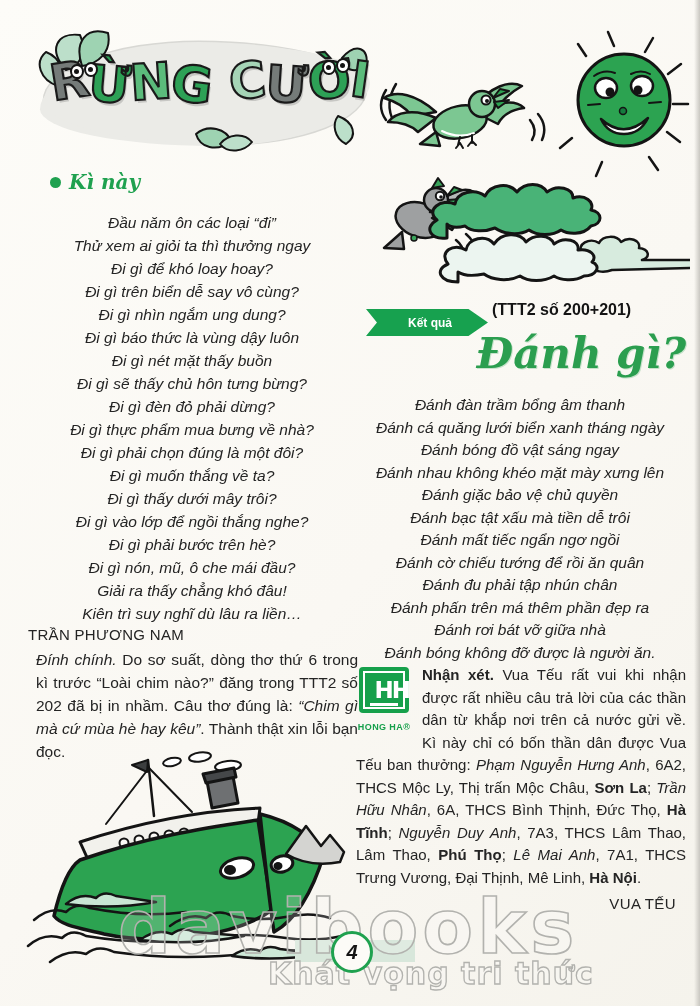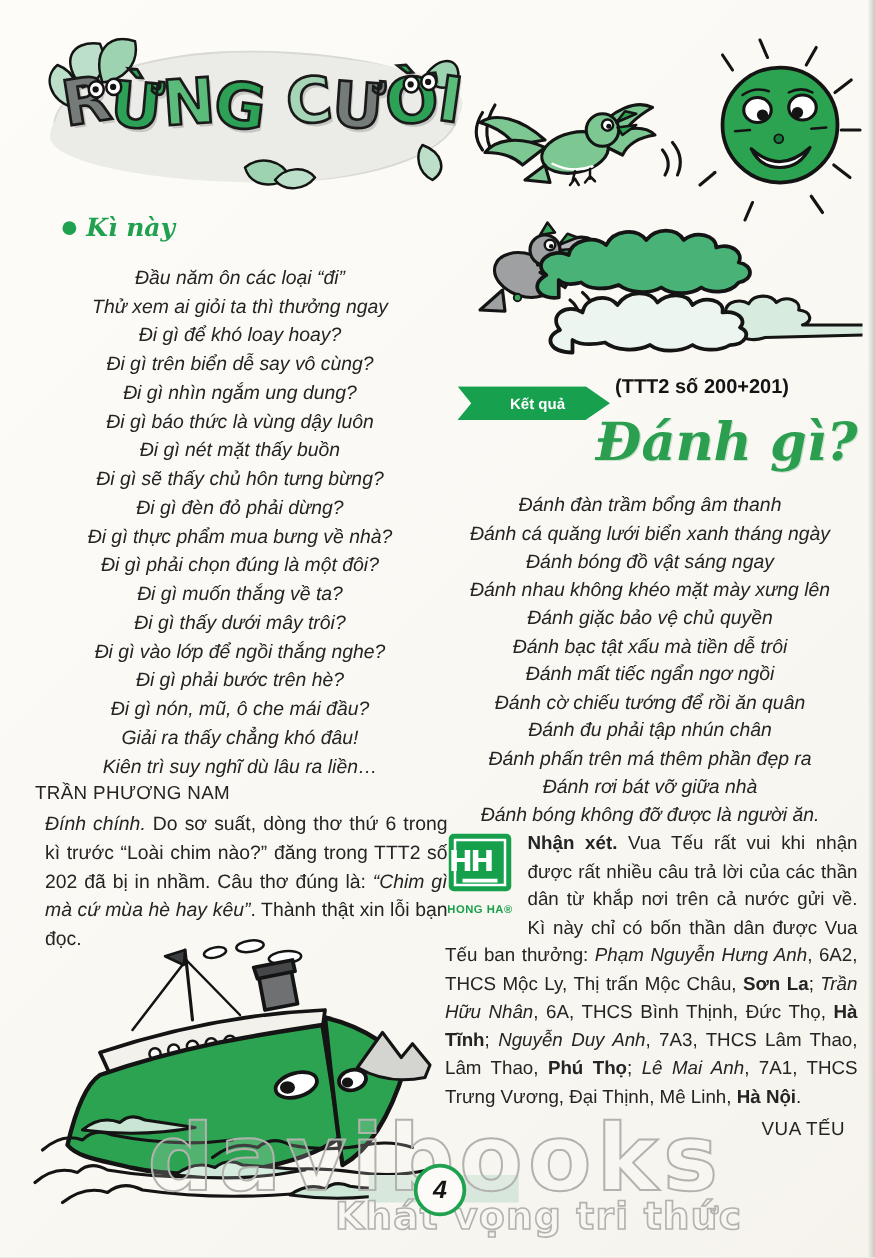--- a/index.html
+++ b/index.html
@@ -58,21 +58,21 @@
     display:flex;align-items:center;justify-content:center;padding-left:6px;
     clip-path:polygon(0 0,84% 0,100% 50%,84% 100%,0 100%,9% 50%);margin-top:12px;}
   .issue-ref{position:absolute;left:492px;top:301px;font-weight:bold;font-size:16px;color:#141414;}
   .right-title{position:absolute;left:356px;top:329px;width:330px;text-align:right;
     font-family:"DejaVu Serif",serif;font-style:italic;font-weight:bold;
     font-size:42px;color:#2b9e4f;text-shadow:1px 1px 0 rgba(43,158,79,.25);}
   .remark{position:absolute;left:356px;top:664px;width:330px;font-size:15px;
     line-height:22.5px;text-align:justify;color:#242424;}
   .hh-logo-wrap{float:left;width:56px;margin:3px 10px 2px 0;text-align:center;}
   .hh-box{width:50px;height:46px;margin:0 auto;background:#16a04b;border-radius:4px;
-    position:relative;display:flex;align-items:center;justify-content:flex-start;}
+    position:relative;display:flex;align-items:center;justify-content:flex-end;}
   .hh-box::before{content:"";position:absolute;inset:4px;border:2px solid #fff;}
   .hh-letters{position:relative;z-index:1;font-family:"DejaVu Sans",sans-serif;
     font-weight:bold;color:#fff;font-size:23px;letter-spacing:-2px;}
   .hh-bar{position:absolute;bottom:7px;left:11px;right:11px;height:3px;background:#fff;z-index:1;}
   .hh-caption{color:#16a04b;font-weight:bold;font-size:9px;letter-spacing:.4px;margin-top:3px;}
   .signature{text-align:right;padding-right:10px;font-weight:normal;margin-top:4px;
     letter-spacing:.4px;}
 
   
   .ship{position:absolute;left:20px;top:750px;width:330px;height:224px;z-index:1;}

